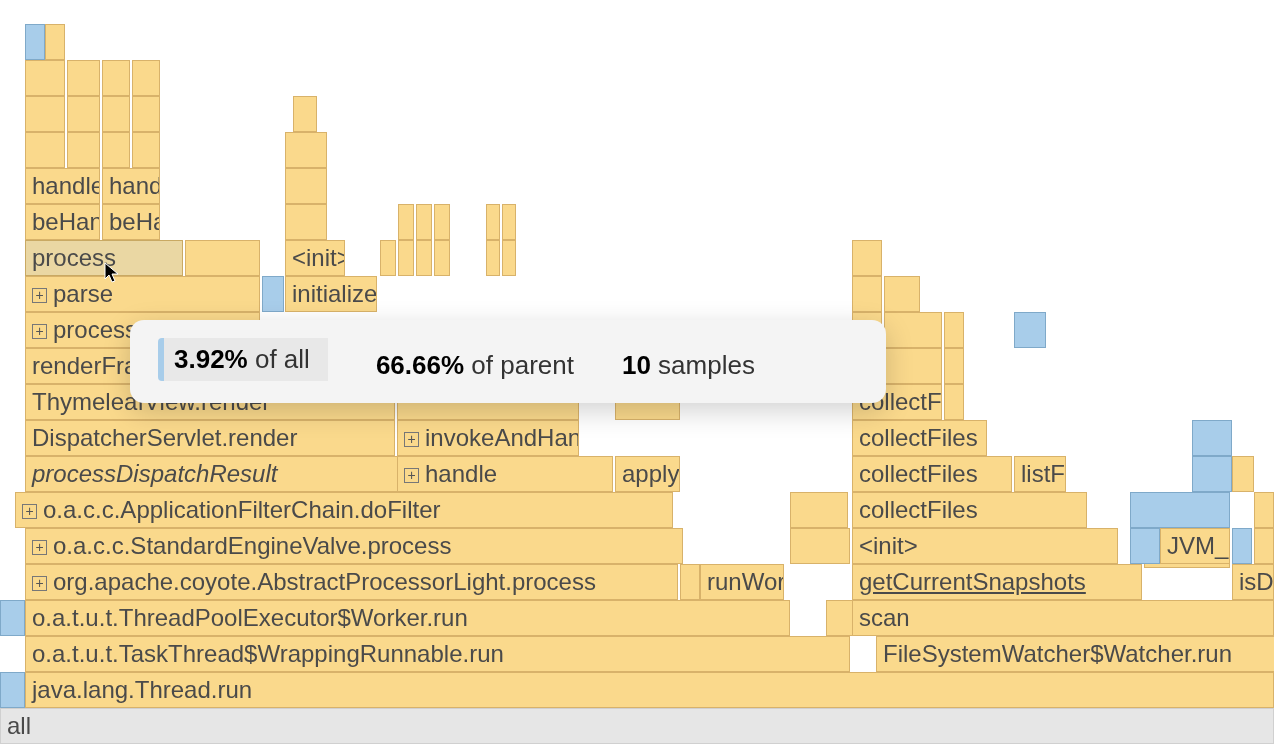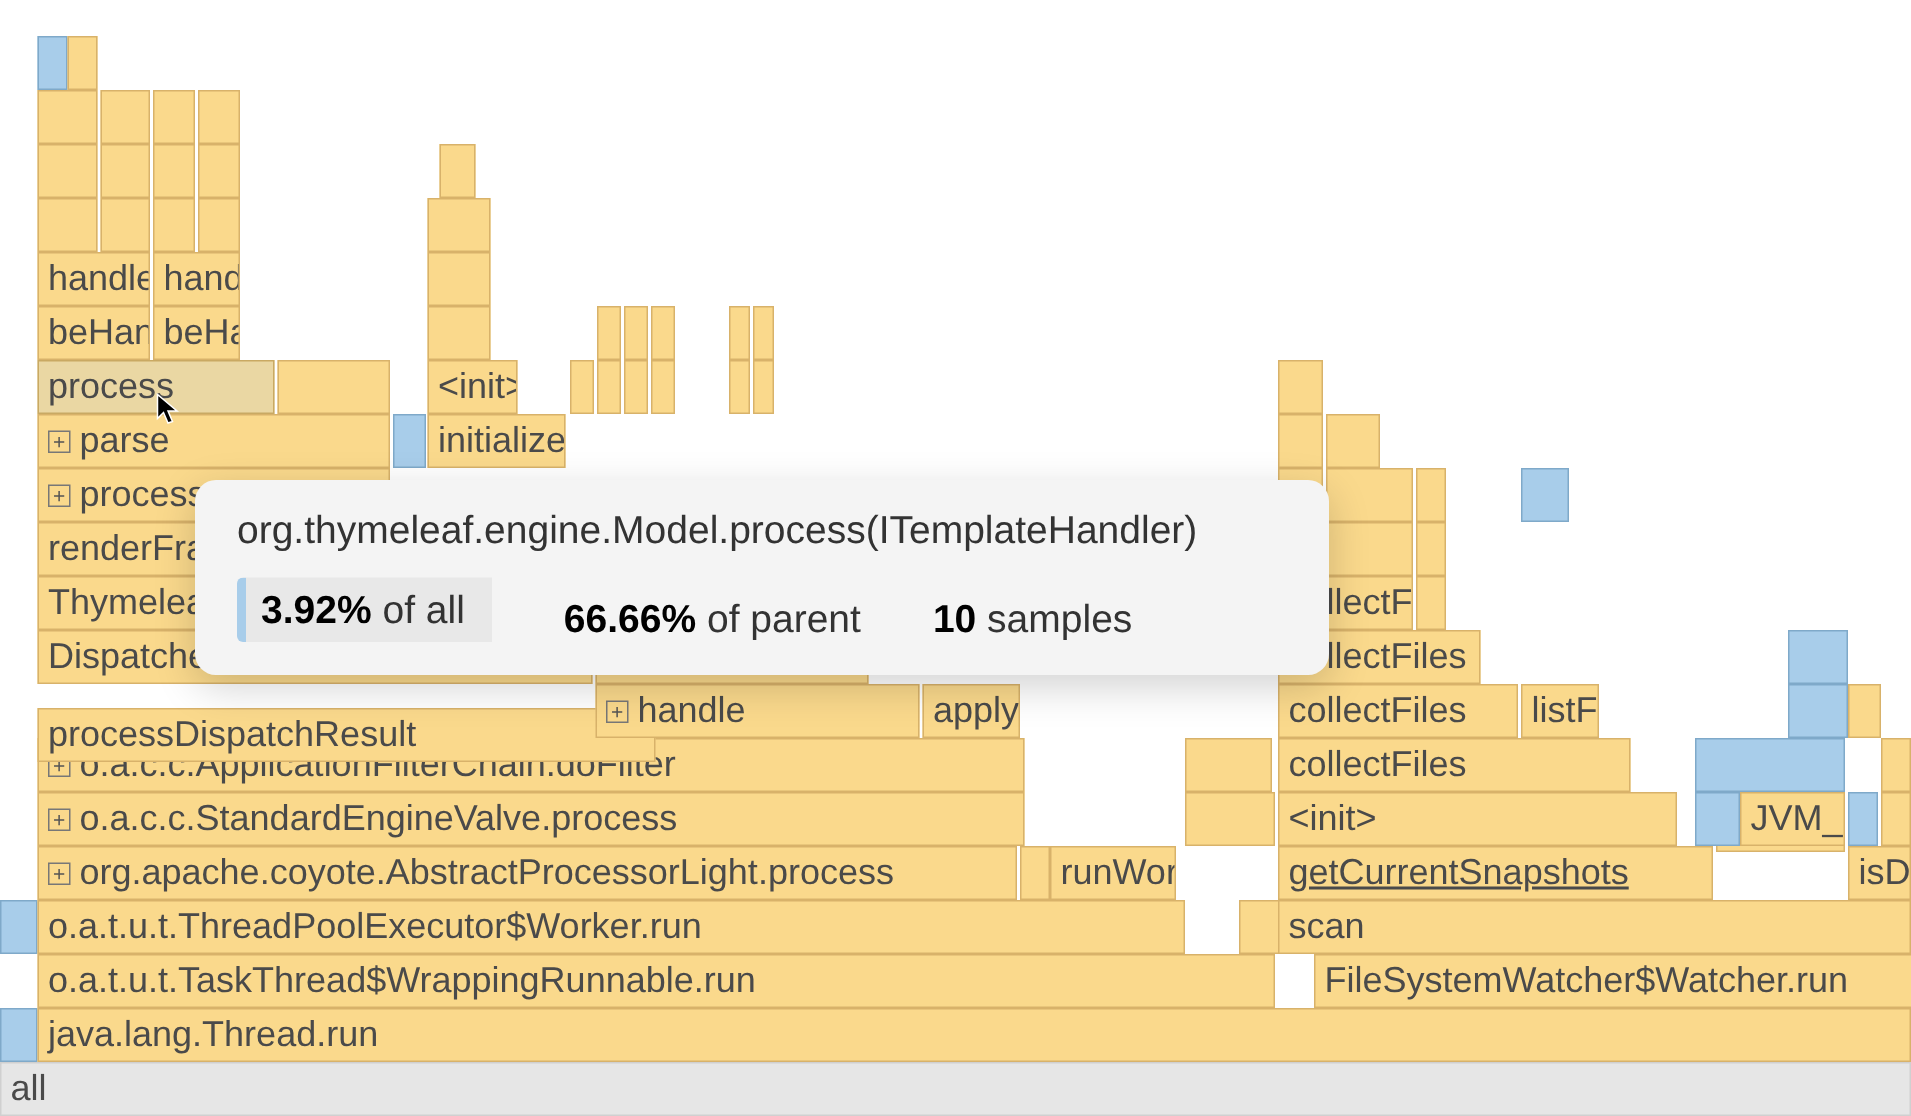--- a/index.html
+++ b/index.html
@@ -131,26 +131,26 @@
     <div class="frame" style="left: 852px; top: 564px; width: 290px; text-decoration: underline;"><span>getCurrentSnapshots</span></div>
     <div class="frame" style="left: 1144px; top: 532px; width: 86px;"><span>sleep</span></div>
     <div class="frame" style="left: 1232px; top: 564px; width: 42px;"><span>isDifferent</span></div>
     <div class="frame" style="left: 25px; top: 528px; width: 658px;"><span class="expand">+</span><span>o.a.c.c.StandardEngineValve.process</span></div>
     <div class="frame" style="left: 790px; top: 528px; width: 60px;"></div>
     <div class="frame" style="left: 852px; top: 528px; width: 266px;"><span>&lt;init&gt;</span></div>
     <div class="frame blue" style="left: 1130px; top: 528px; width: 30px;"></div>
     <div class="frame" style="left: 1160px; top: 528px; width: 70px;"><span>JVM_Sleep</span></div>
     <div class="frame blue" style="left: 1232px; top: 528px; width: 20px;"></div>
     <div class="frame" style="left: 1254px; top: 528px; width: 20px;"></div>
-    <div class="frame" style="left: 25px; top: 492px; width: 658px;"><span class="expand">+</span><span>o.a.c.c.ApplicationFilterChain.doFilter</span></div>
+    <div class="frame" style="left: 15px; top: 492px; width: 658px;"><span class="expand">+</span><span>o.a.c.c.ApplicationFilterChain.doFilter</span></div>
     <div class="frame" style="left: 790px; top: 492px; width: 58px;"></div>
     <div class="frame" style="left: 852px; top: 492px; width: 235px;"><span>collectFiles</span></div>
     <div class="frame blue" style="left: 1130px; top: 492px; width: 100px;"></div>
     <div class="frame" style="left: 1254px; top: 492px; width: 20px;"></div>
-    <div class="frame" style="left: 25px; top: 472px; width: 412px;"><span>processDispatchResult</span></div>
+    <div class="frame" style="left: 25px; top: 456px; width: 412px; font-style: italic;"><span>processDispatchResult</span></div>
     <div class="frame" style="left: 397px; top: 456px; width: 216px;"><span class="expand">+</span><span>handle</span></div>
     <div class="frame" style="left: 615px; top: 456px; width: 65px;"><span>applyDef</span></div>
     <div class="frame" style="left: 852px; top: 456px; width: 160px;"><span>collectFiles</span></div>
     <div class="frame" style="left: 1014px; top: 456px; width: 52px;"><span>listFiles</span></div>
     <div class="frame blue" style="left: 1192px; top: 456px; width: 40px;"></div>
     <div class="frame" style="left: 1232px; top: 456px; width: 22px;"></div>
     <div class="frame" style="left: 25px; top: 420px; width: 370px;"><span>DispatcherServlet.render</span></div>
     <div class="frame" style="left: 397px; top: 420px; width: 182px;"><span class="expand">+</span><span>invokeAndHandle</span></div>
     <div class="frame" style="left: 852px; top: 420px; width: 135px;"><span>collectFiles</span></div>
     <div class="frame blue" style="left: 1192px; top: 420px; width: 40px;"></div>
@@ -205,21 +205,20 @@
     <div class="frame" style="left: 293px; top: 96px; width: 24px;"></div>
     <div class="frame" style="left: 25px; top: 60px; width: 40px;"></div>
     <div class="frame" style="left: 67px; top: 60px; width: 33px;"></div>
     <div class="frame" style="left: 102px; top: 60px; width: 28px;"></div>
     <div class="frame" style="left: 132px; top: 60px; width: 28px;"></div>
     <div class="frame blue" style="left: 25px; top: 24px; width: 20px;"></div>
     <div class="frame" style="left: 45px; top: 24px; width: 20px;"></div>
   </div>
 
 <div class="tooltip" style="left:130px; top:320px; width:700px;">
-  <div class="title">org.thymeleaf.engine.Model.process(ITemplateHandler)</div>
   <div class="stats">
     <span class="pill">
       <b>3.92%</b><span> of all</span>
     </span>
     <span>
       <b>66.66%</b><span> of parent</span>
     </span>
     <span>
       <b>10</b><span> samples</span>
     </span>

